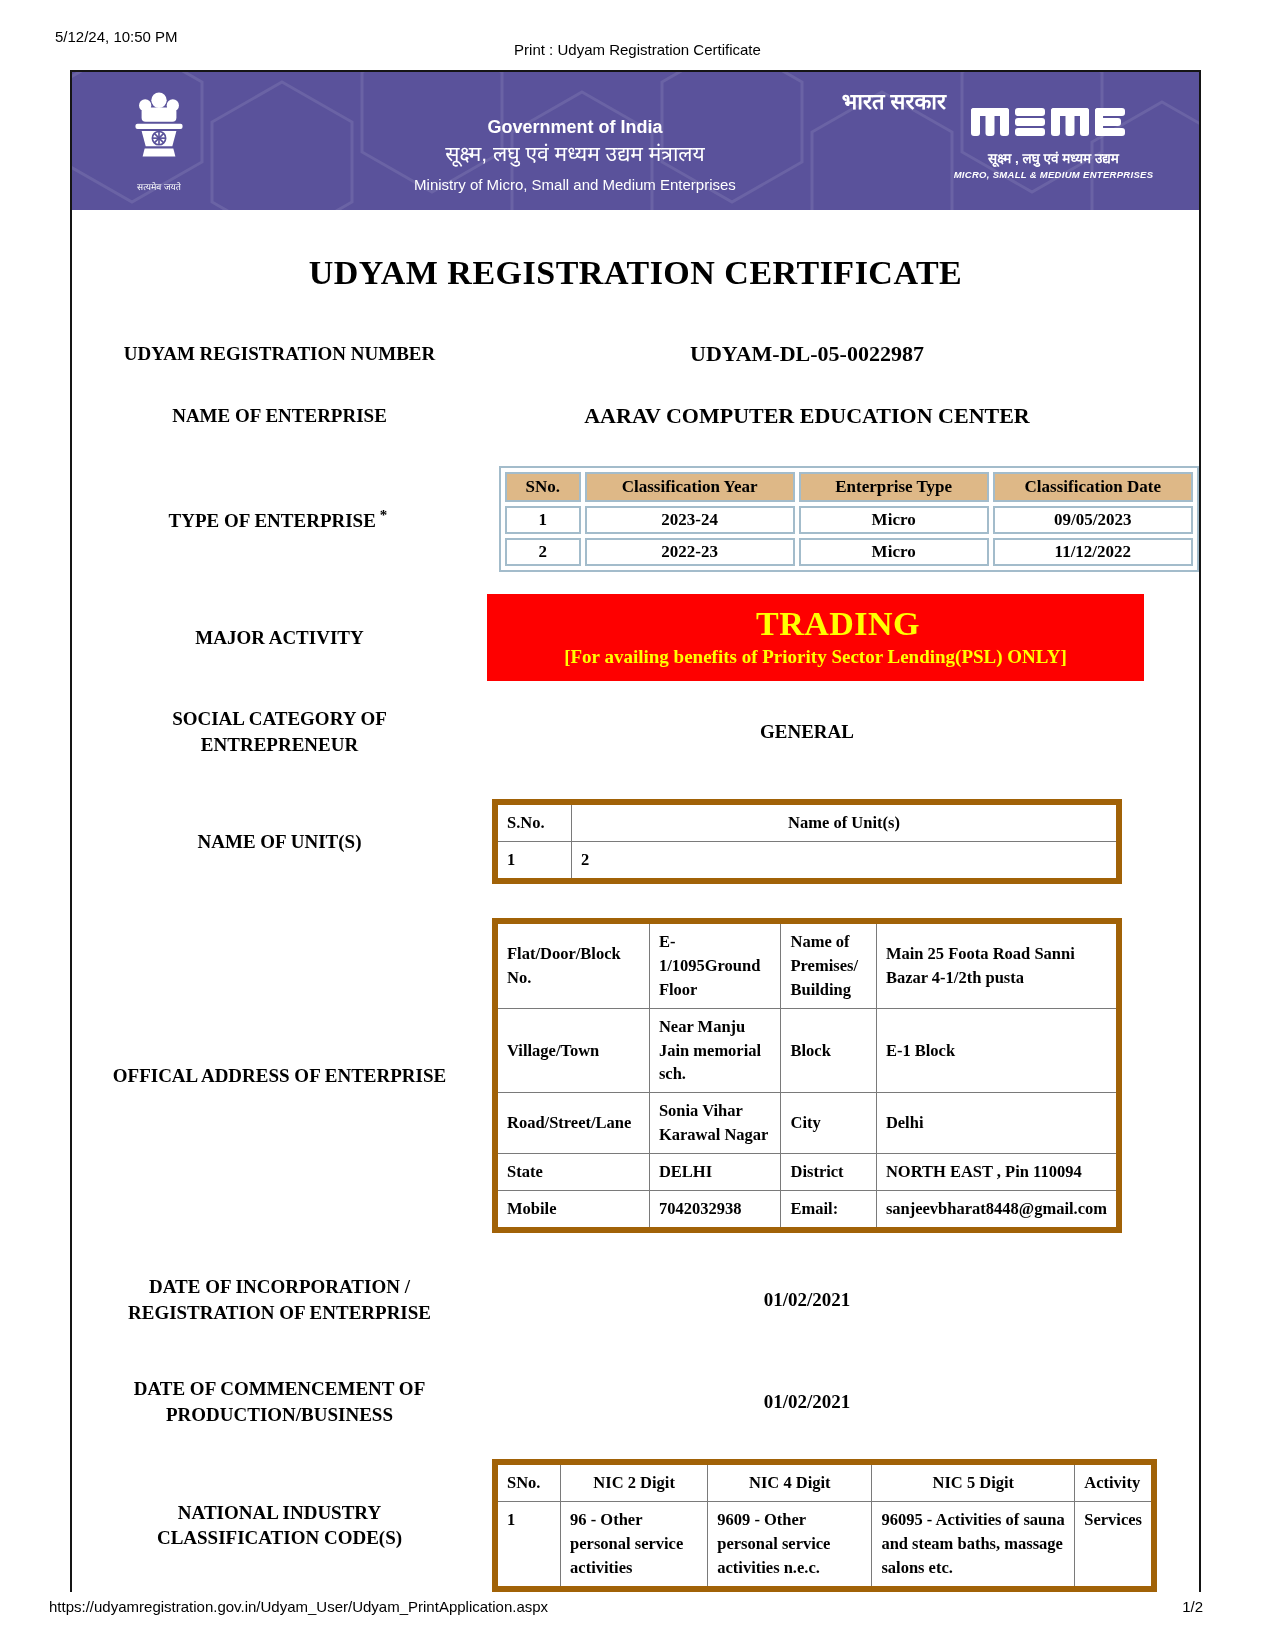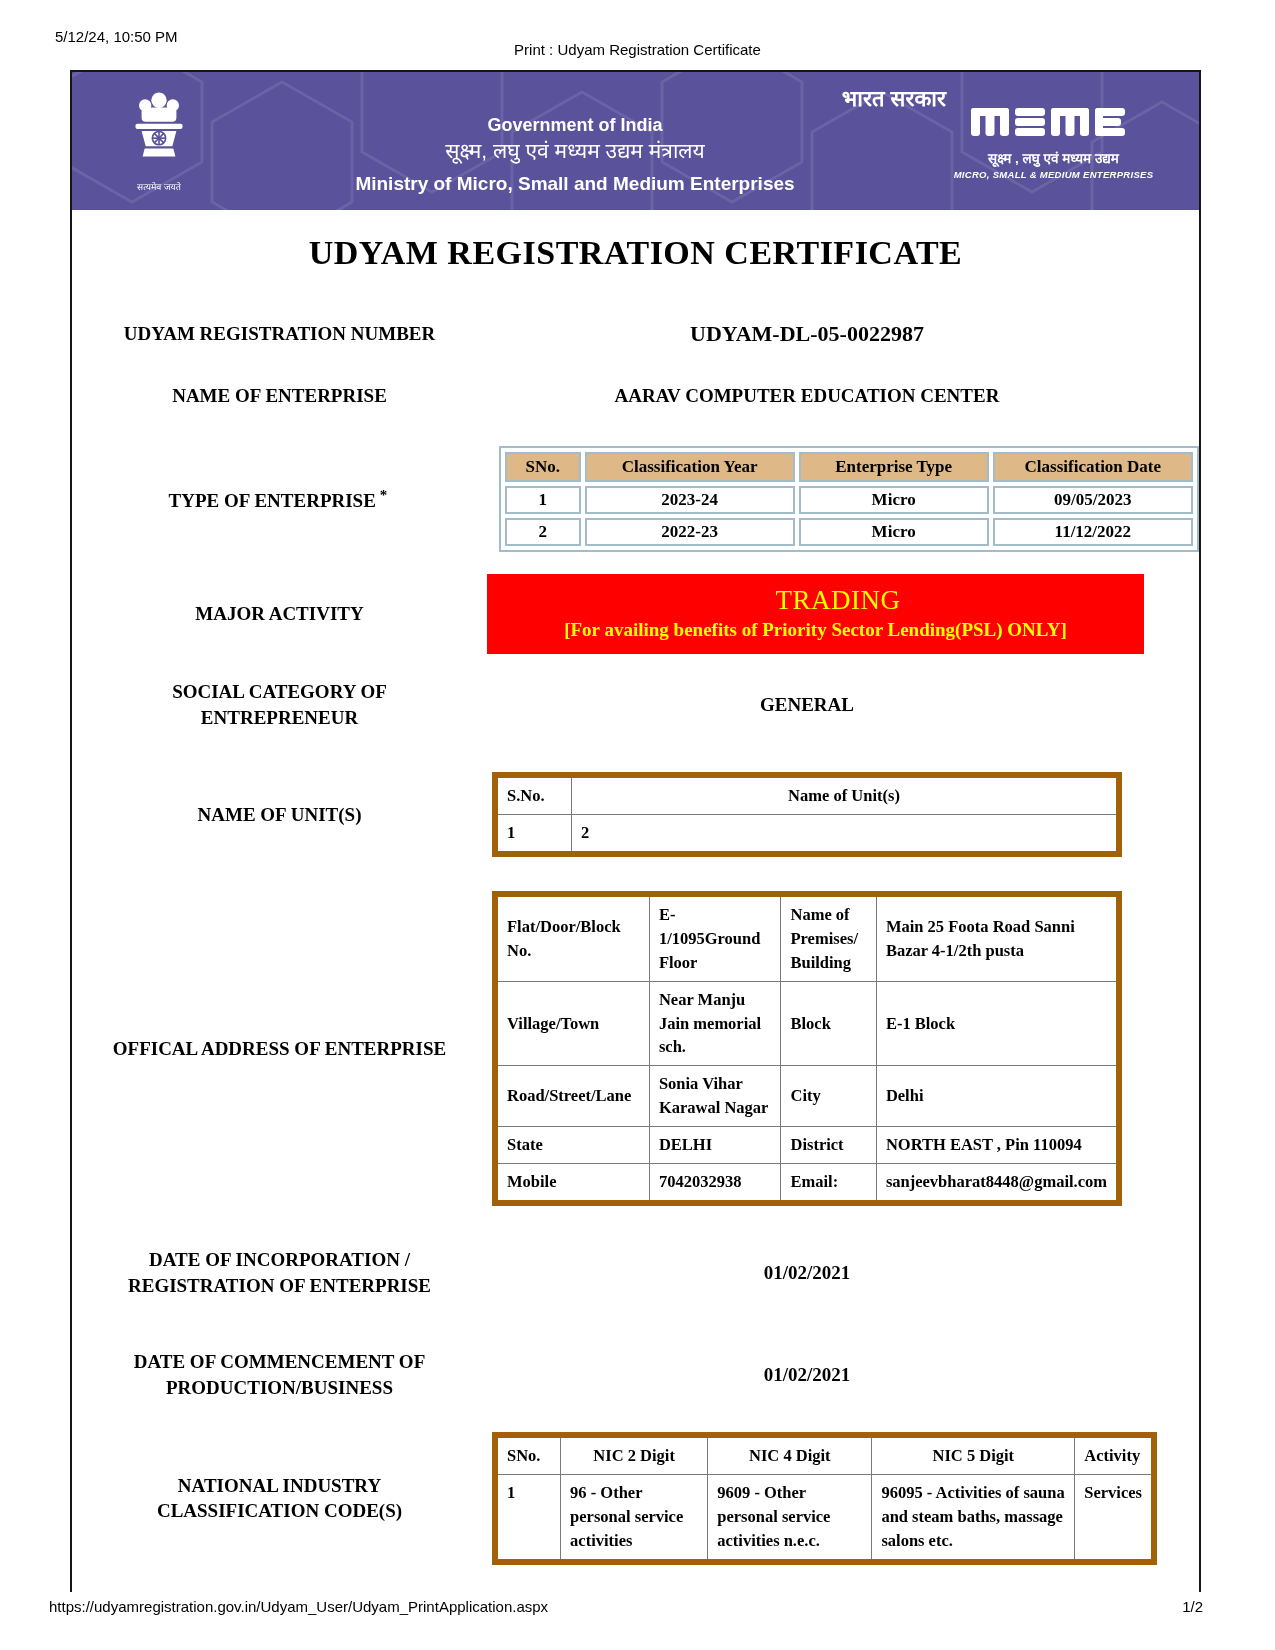--- a/index.html
+++ b/index.html
@@ -24,38 +24,38 @@
   
   .banner { position:relative; height:138px; background:#5a529b; display:flex; align-items:center; overflow:hidden; }
   .hex-svg { position:absolute; inset:0; width:100%; height:100%; }
   .emblem-wrap { position:relative; margin-left:42px; width:90px; text-align:center; z-index:1; }
   .emblem-caption { color:#fff; font-size:9px; font-family:"Liberation Sans", sans-serif; margin-top:1px; }
   .banner-center { position:relative; flex:1; text-align:center; color:#fff;
     font-family:"Liberation Sans", sans-serif; z-index:1; line-height:1.3; }
   .bc-hi1 { font-size:22px; font-weight:bold;text-align:right; }
   .bc-en1 { font-size:18px; font-weight:bold; }
   .bc-hi2 { font-size:21px; }
-  .bc-en2 { font-size:19px; font-weight:bold;margin-top:8px; }
+  .bc-en2 { font-size:15px; font-weight:normal;margin-top:8px; }
   .msme-wrap { position:relative; width:215px; margin-right:38px; text-align:center;
     color:#fff; font-family:"Liberation Sans", sans-serif; z-index:1; }
   .msme-hi { font-size:13.5px; font-weight:bold; margin-top:3px; white-space:nowrap; }
   .msme-en { font-size:9.5px; font-weight:bold; letter-spacing:0.3px; margin-top:2px; white-space:nowrap;font-style:italic; }
 
   
-  .cert-title { margin-top:24px; text-align:center; font-size:34px; font-weight:bold; letter-spacing:0.5px; }
+  .cert-title { margin-top:44px; text-align:center; font-size:34px; font-weight:bold; letter-spacing:0.5px; }
   .row { display:flex; align-items:stretch; }
   .lbl { width:415px; display:flex; align-items:center; justify-content:center;
     text-align:center; font-weight:bold; font-size:19px; box-sizing:border-box; padding:0 28px; line-height:1.35; }
   .val { width:640px; display:flex; align-items:center; justify-content:center; text-align:center; font-weight:bold; }
   .narrow { max-width:272px; }
 
   .r-urn { margin-top:42px; min-height:40px; }
   .v-urn { font-size:22px; }
   .r-name { margin-top:24px; min-height:36px; }
-  .v-name { font-size:19px;font-family:Liberation Serif, serif; }
+  .v-name { font-size:22px;font-family:Liberation Serif, serif; }
   .r-type { margin-top:32px; }
   .r-major { margin-top:22px; }
   .r-social { margin-top:20px; min-height:62px; }
   .v-social { font-size:19px; }
   .r-units { margin-top:36px; }
   .r-addr { margin-top:34px; }
   .r-inc { margin-top:38px; min-height:58px; }
   .r-comm { margin-top:44px; min-height:58px; }
   .r-nic { margin-top:28px; }
   .r-udyam { margin-top:44px; min-height:40px; }
@@ -64,21 +64,21 @@
 
   
   .tbl-class { border-collapse:separate; border-spacing:4px; border:2px solid #a3bccb;
     margin-left:15px; background:#fff; font-size:17px; }
   .tbl-class th { background:#deb887; border:2px solid #a3bccb; padding:3px 10px; font-weight:bold; text-align:center; }
   .tbl-class td { border:2px solid #a3bccb; padding:2px 10px; font-weight:bold; text-align:center; background:#fff; }
 
   
   .major-banner { margin-left:0; width:657px; background:#fe0000; color:#ffff00;
     text-align:center; padding:11px 0 13px; }
-  .trading { font-size:27px; font-weight:normal; letter-spacing:0.5px;padding-left:45px; }
+  .trading { font-size:34px; font-weight:bold; letter-spacing:0.5px;padding-left:45px; }
   .psl-note { font-size:19px; font-weight:bold; margin-top:3px; }
 
   
   .tbl-gray { border-collapse:collapse; border:6px solid #a16207; margin-left:5px;
     font-size:16.5px; background:#fff; }
   .tbl-gray th, .tbl-gray td { border:1px solid #7a7a7a; padding:6px 9px;
     font-weight:bold; text-align:left; vertical-align:top; line-height:1.45; }
   .tbl-units { width:630px; }
   .tbl-units th.c { text-align:center; }
   .tbl-addr { width:630px; }

